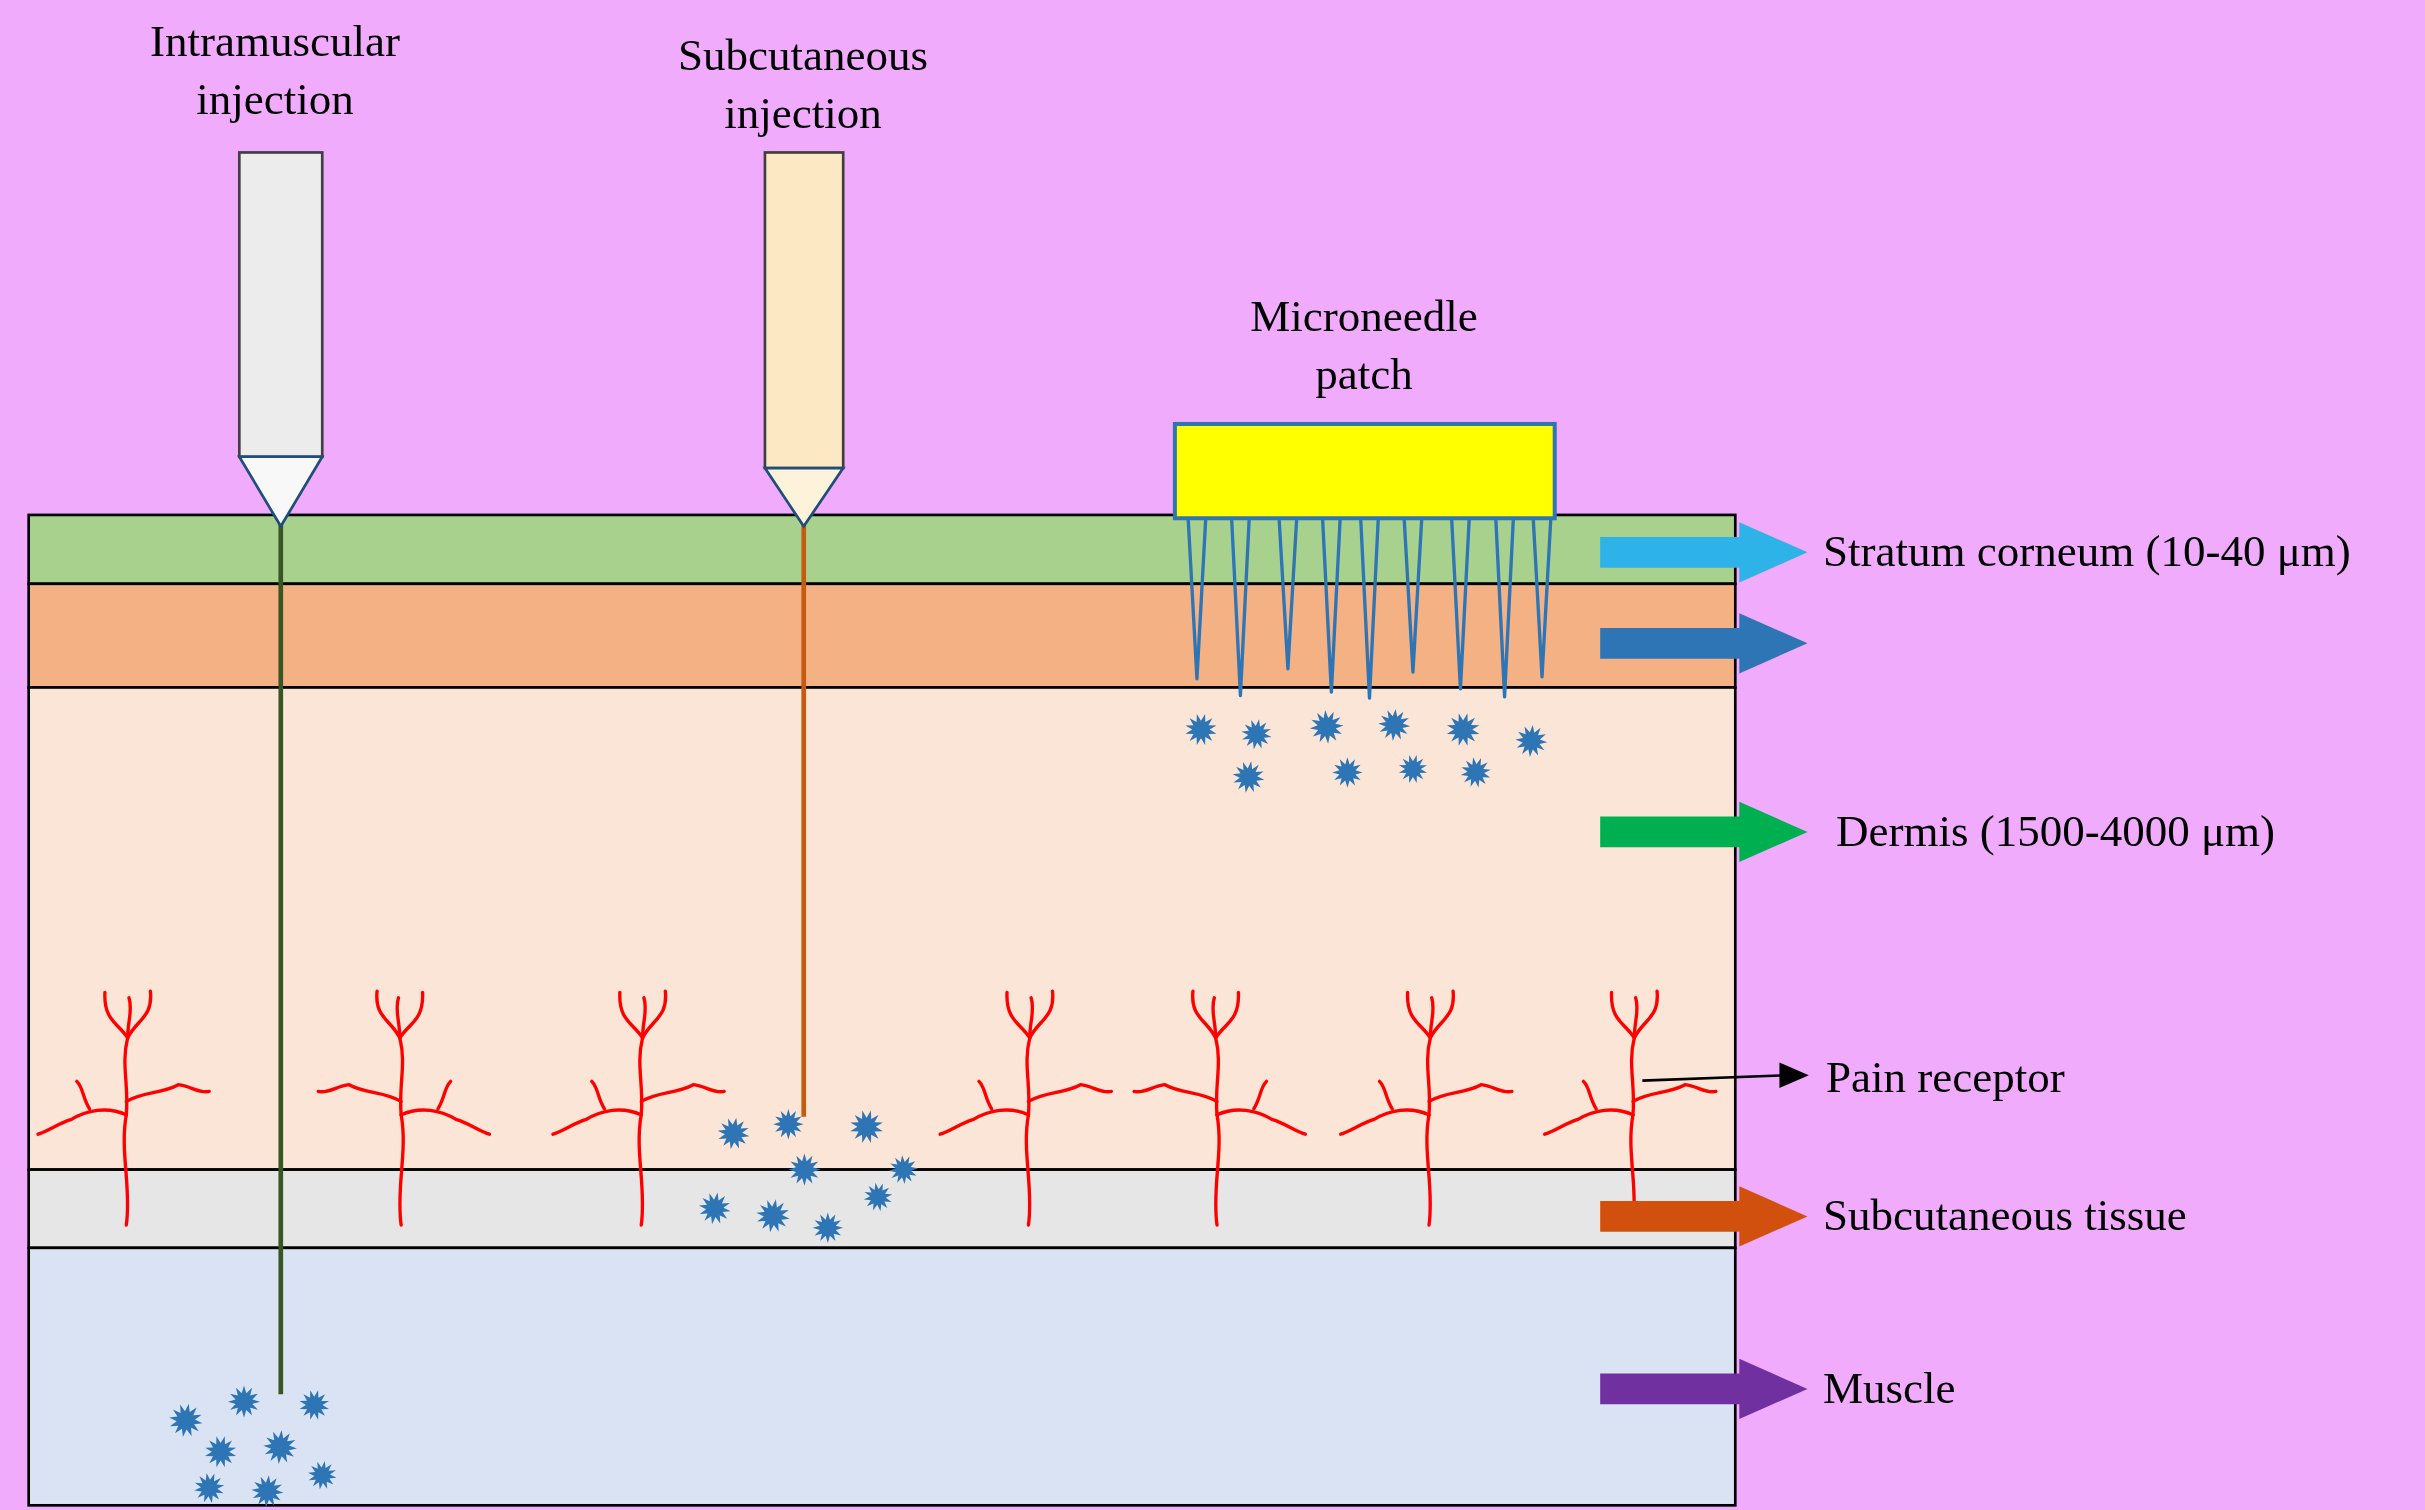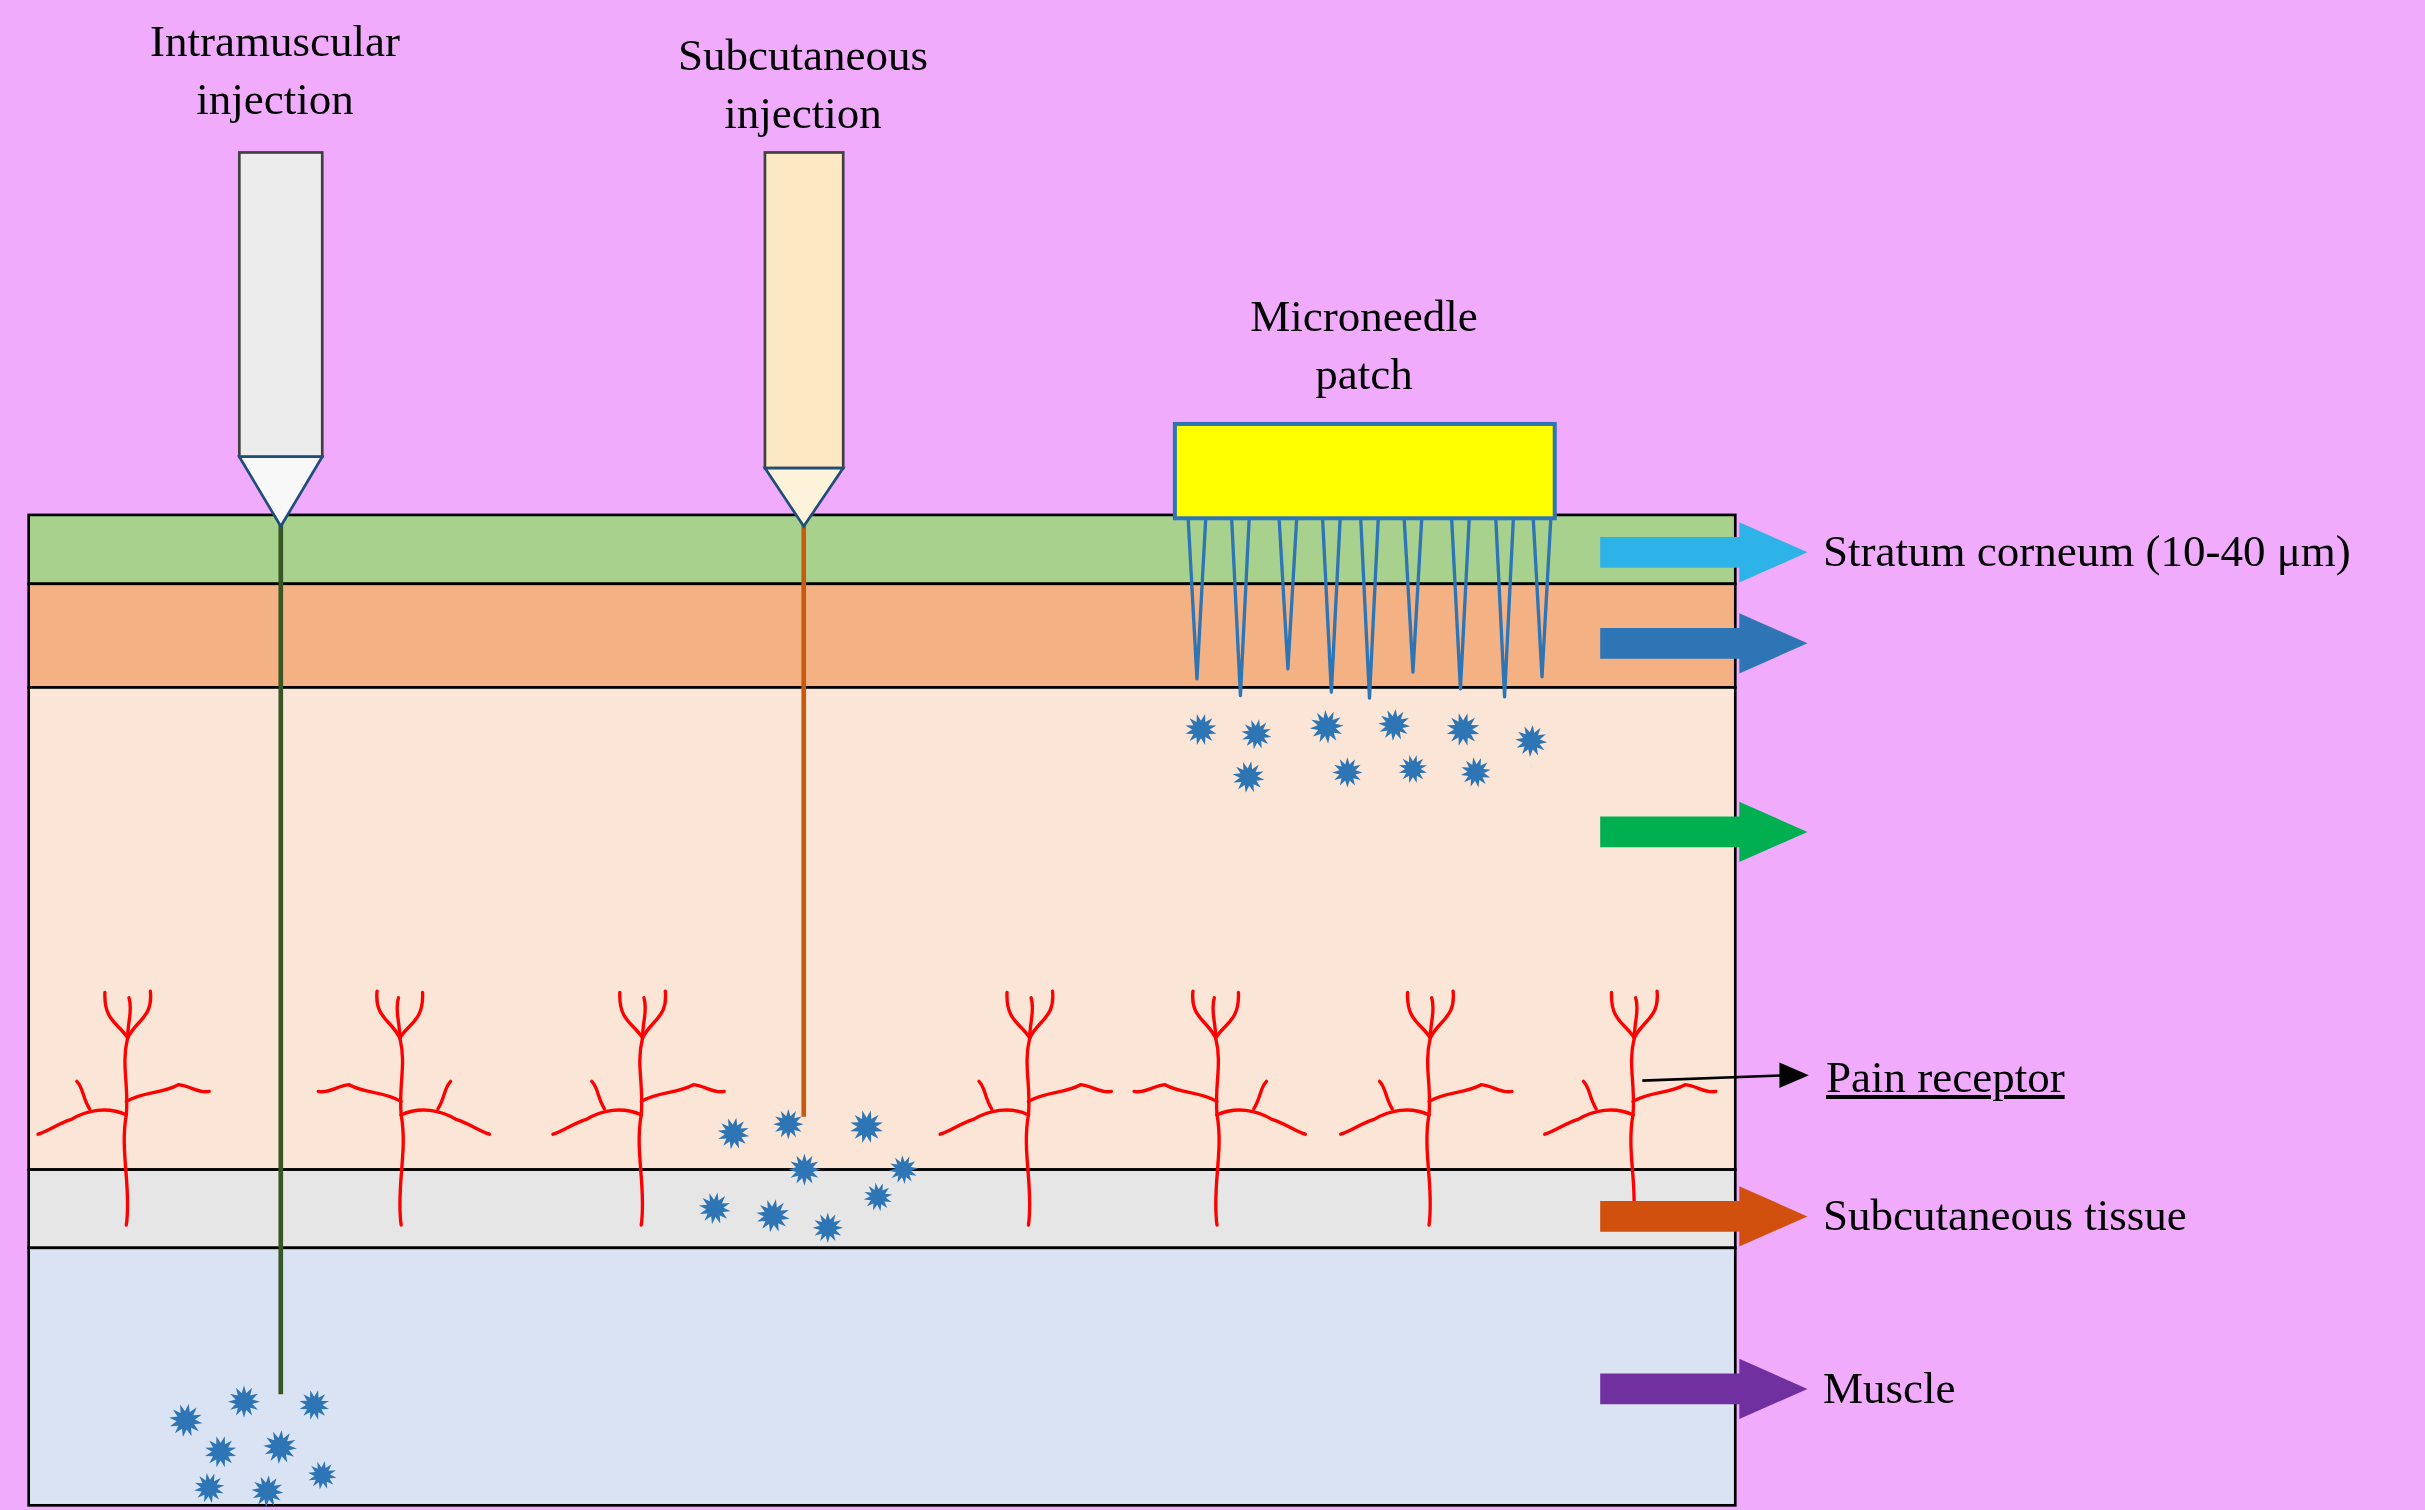--- a/index.html
+++ b/index.html
@@ -131,18 +131,19 @@
   </svg>
 
   <div class="lbl center" style="left:108px; top:13.4px; width:334px;">Intramuscular
 injection</div>
   <div class="lbl center" style="left:636px; top:27px; width:334px;">Subcutaneous
 injection</div>
   <div class="lbl center" style="left:1197px; top:288px; width:334px;">Microneedle
 patch</div>
 
   <div class="lbl left" style="left:1823px; top:523px;">Stratum corneum (10-40 μm)</div>
-  <div class="lbl left" style="left:1826px; top:1049px;text-decoration:underline;">Pain receptor</div>
+  <div class="lbl left" style="left:1836px; top:803px;">Dermis (1500-4000 μm)</div>
+  <div class="lbl left" style="left:1826px; top:1049px;">Pain receptor</div>
   <div class="lbl left" style="left:1823px; top:1187px;">Subcutaneous tissue</div>
   <div class="lbl left" style="left:1823px; top:1360px;">Muscle</div>
 
 </div>
 
 
 </body></html>

